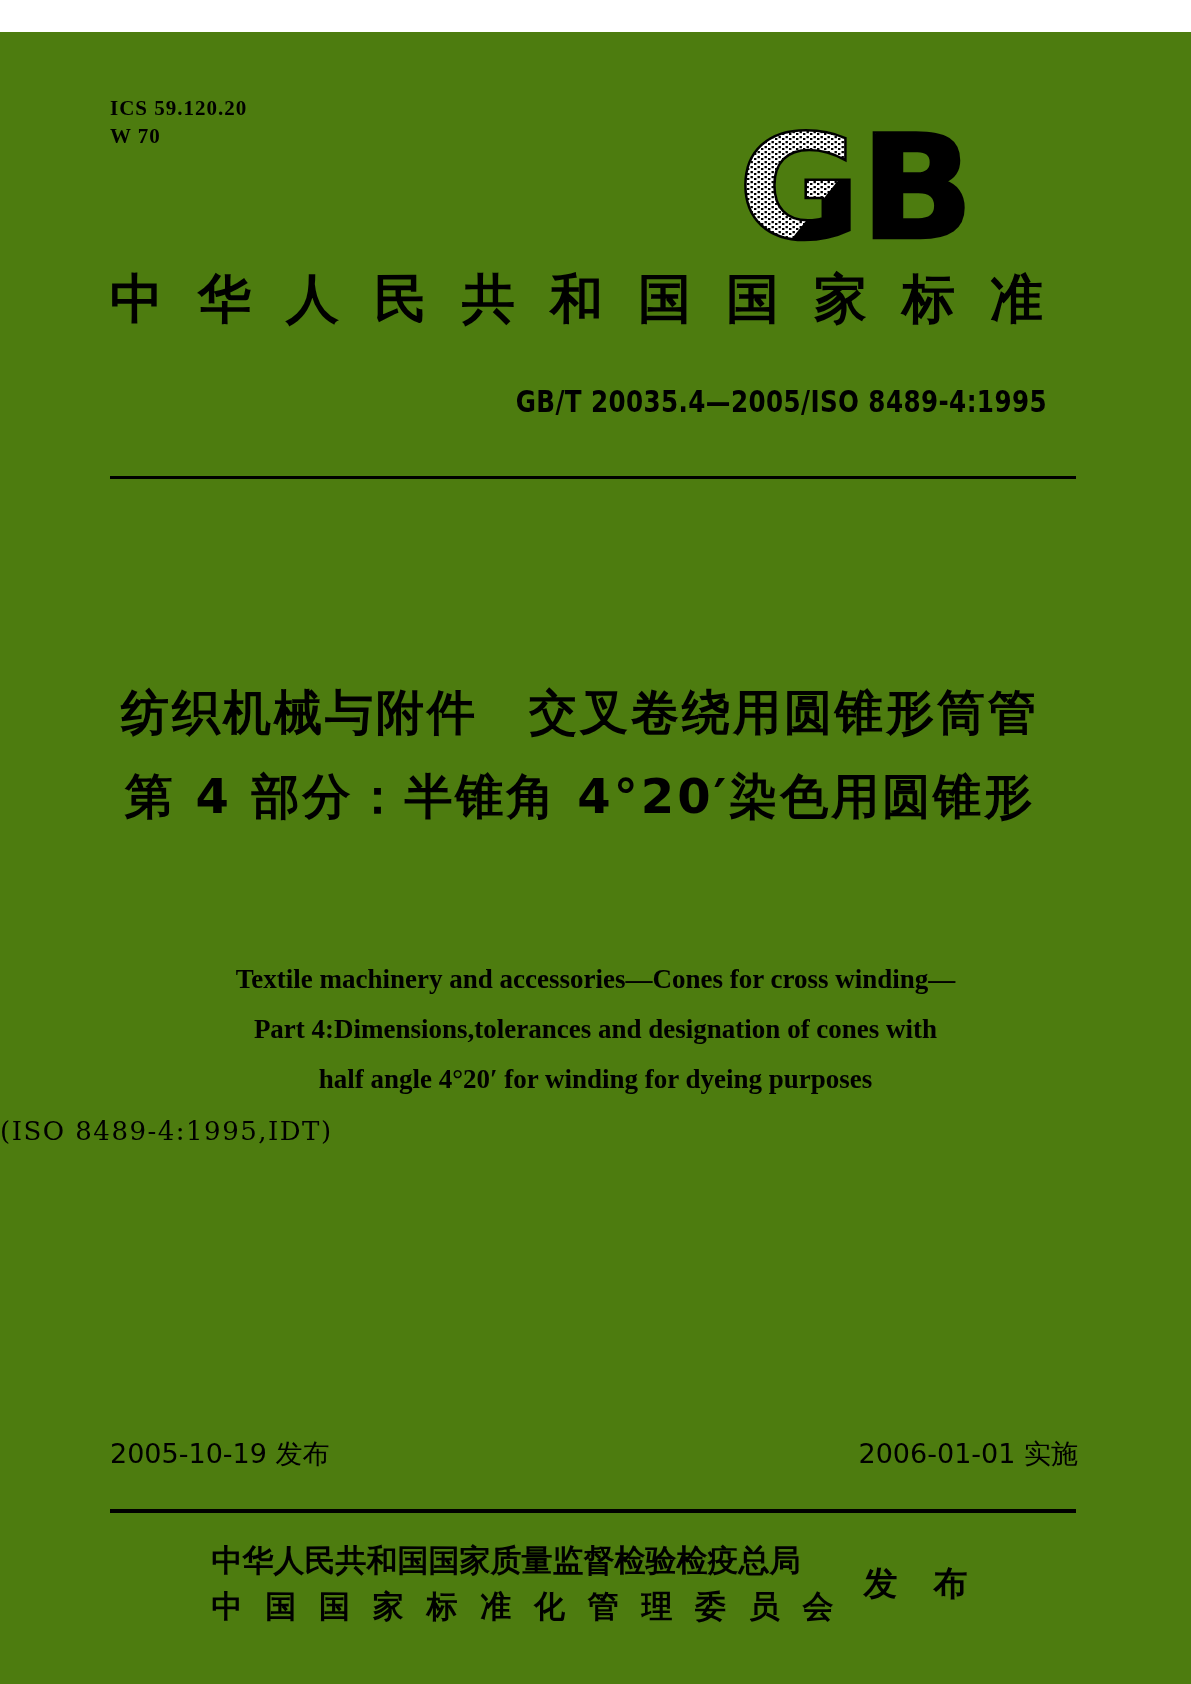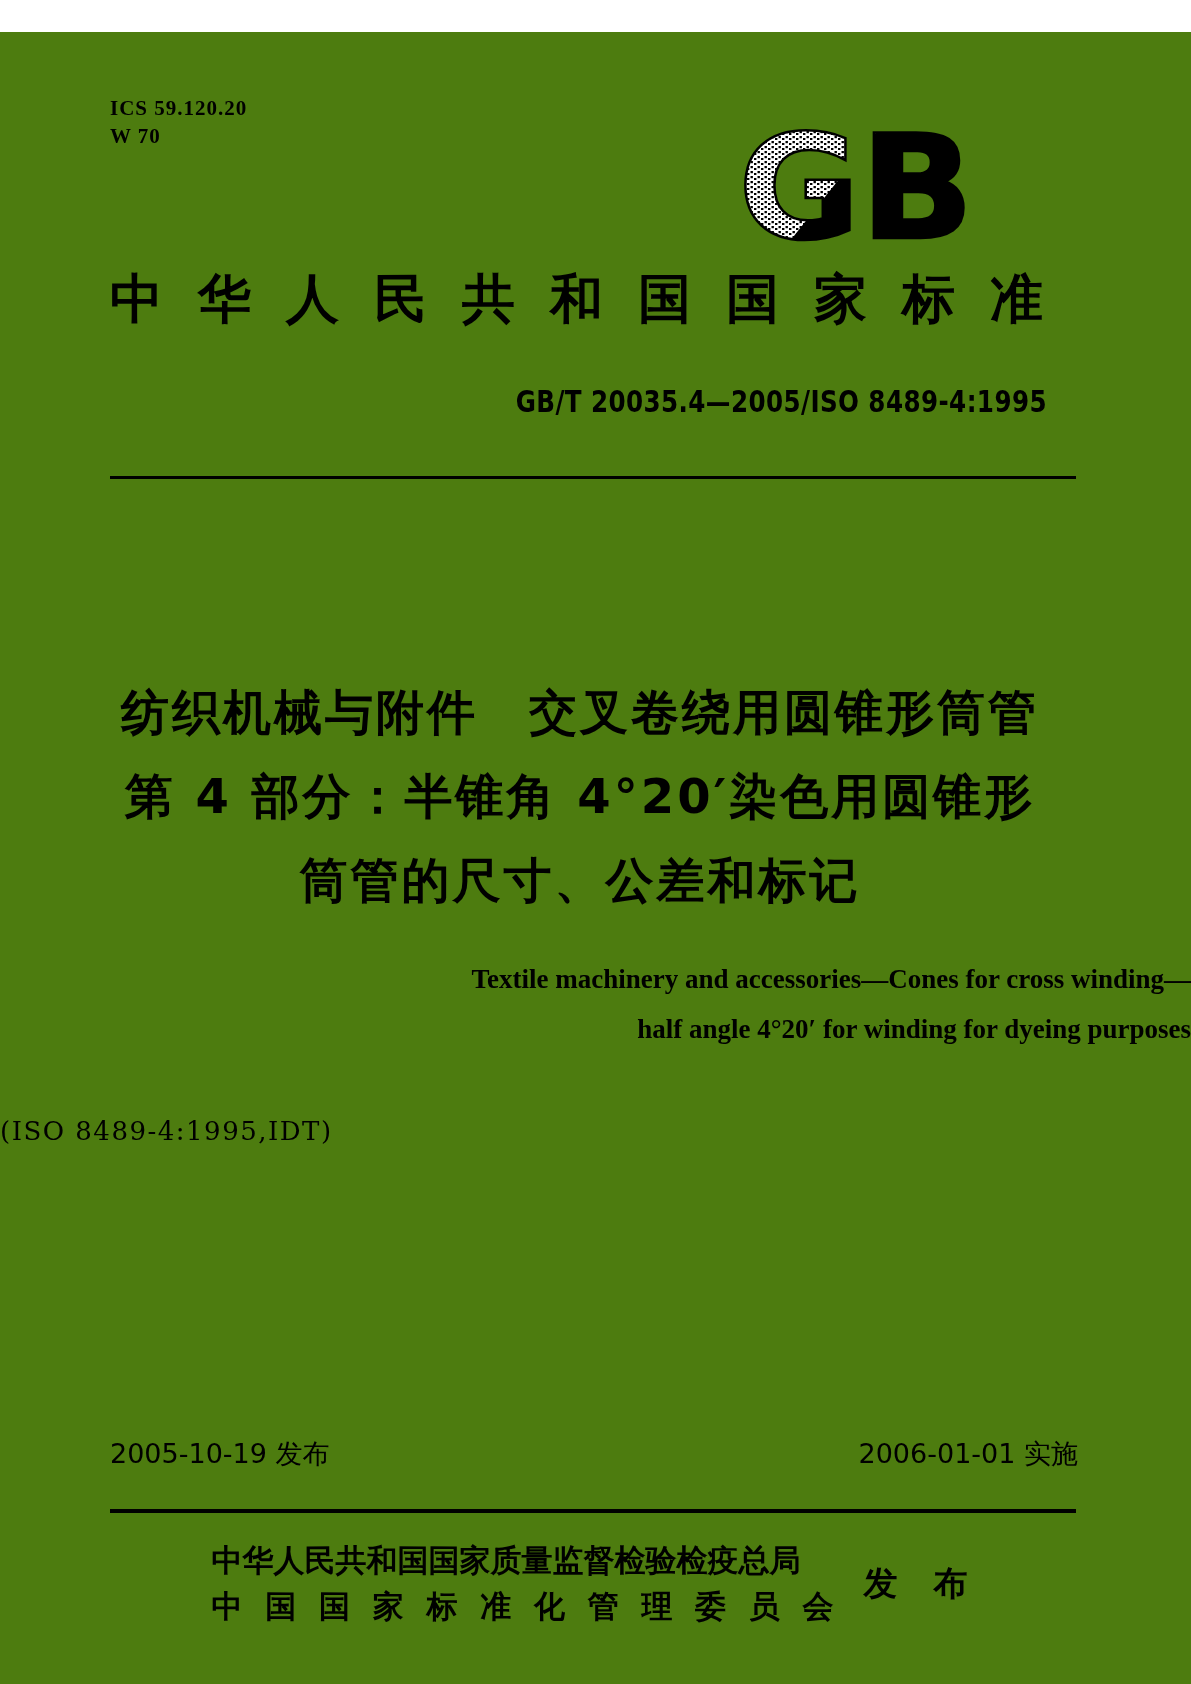--- a/index.html
+++ b/index.html
@@ -87,21 +87,21 @@
     line-height: 84px;
     letter-spacing: 3px;
   }
 
   
   .en-title {
     position: absolute;
     left: 0;
     top: 922px;
     width: 1191px;
-    text-align: right;
+    text-align: center;
     font-family: "Liberation Serif", "DejaVu Serif", serif;
     font-weight: bold;
     font-size: 27px;
     line-height: 50px;
   }
 
   .iso-ref {
     position: absolute;
     left: 0;
     top: 1084px;
@@ -199,25 +199,25 @@
 
   <div class="heading">中华人民共和国国家标准</div>
 
   <div class="std-number">GB/T 20035.4—2005/ISO 8489-4:1995</div>
 
   <div class="rule-top"></div>
 
   <div class="cn-title">
     <div>纺织机械与附件　交叉卷绕用圆锥形筒管</div>
     <div>第 4 部分：半锥角 4°20′染色用圆锥形</div>
-    <div>筒管的尺寸、公差和标记</div>
   </div>
 
   <div class="en-title">
     <div>Textile machinery and accessories—Cones for cross winding—</div>
+    <div>Part 4:Dimensions,tolerances and designation of cones with</div>
     <div>half angle 4°20′ for winding for dyeing purposes</div>
   </div>
 
   <div class="iso-ref">(ISO 8489-4:1995,IDT)</div>
 
   <div class="date-row">
     <span>2005-10-19 发布</span>
     <span>2006-01-01 实施</span>
   </div>
 

